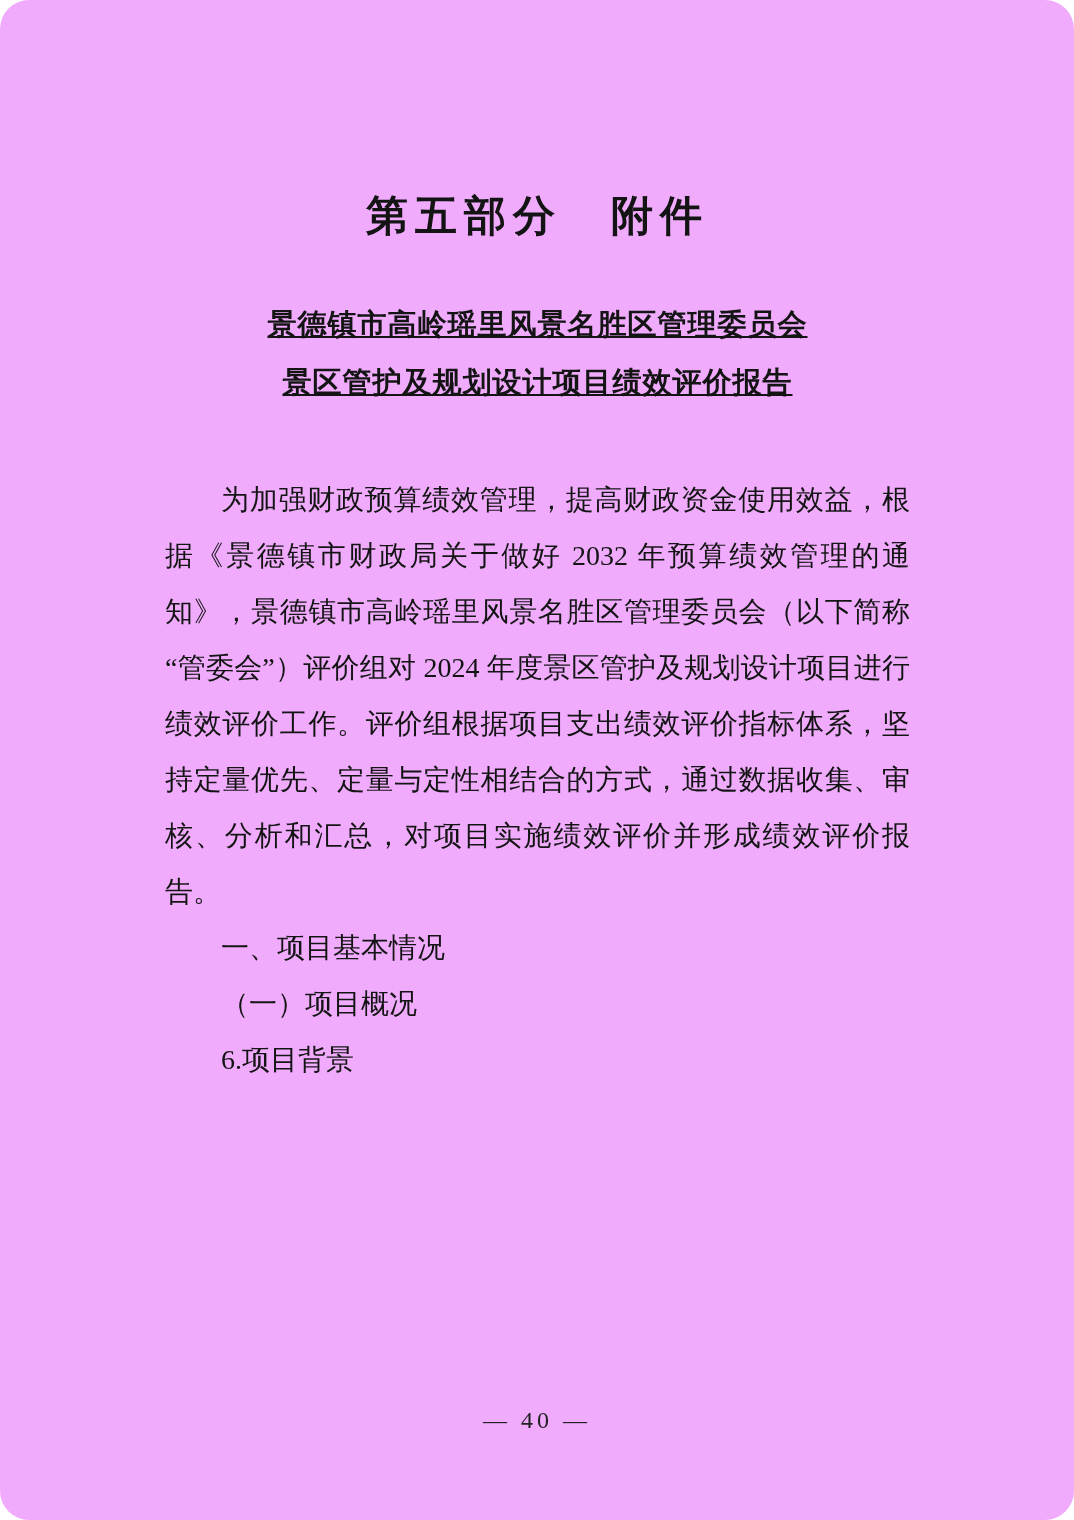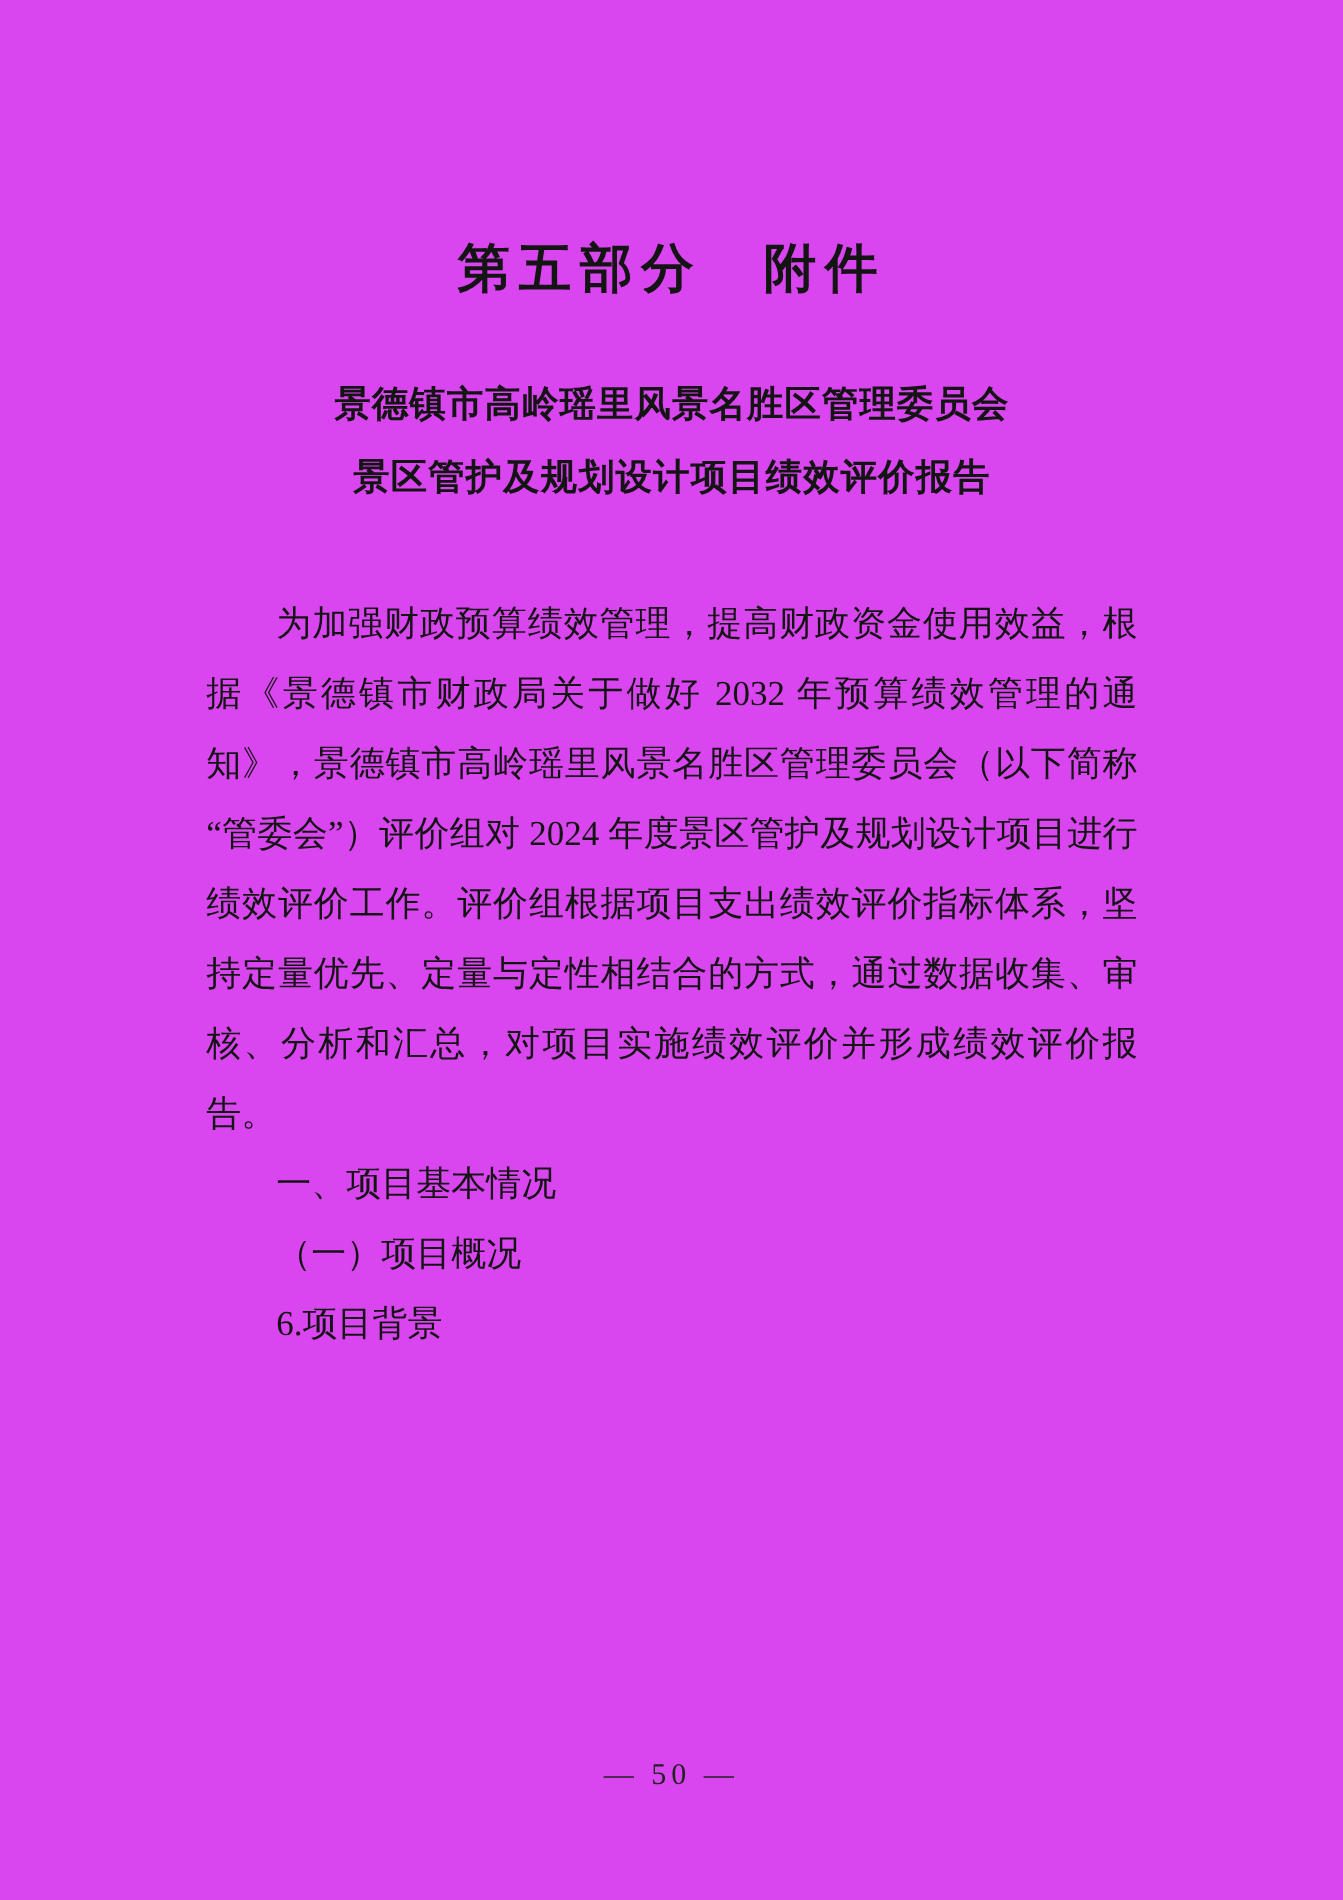--- a/index.html
+++ b/index.html
@@ -4,24 +4,25 @@
 <style>
   html, body {
     margin: 0;
     padding: 0;
     background: #ffffff;
   }
   .page {
     position: relative;
     width: 1074px;
     height: 1520px;
-    background: #d946ef;
+    background: #f0abfc;
     color: #141414;
     font-family: "Liberation Serif", serif;
     overflow: hidden;
+    border-radius: 29px;
   }
   .content {
     margin: 0 164px 0 165px; 
   }
   .doc-title {
     margin: 186px 0 0 0;
     text-align: center;
     font-size: 42px;
     line-height: 60px;
     font-weight: bold;
@@ -31,20 +32,21 @@
   .doc-subtitle {
     margin: 49px 0 0 0;
     text-align: center;
     font-size: 29px;
     line-height: 58px;
     font-weight: bold;
     letter-spacing: 1px;
   }
   .doc-subtitle .sub-line {
     display: block;
+    text-decoration: underline;
   }
   .body-text {
     margin-top: 61px;
     font-size: 28px;
     line-height: 56px;
     text-align: justify;
     text-justify: inter-ideograph;
   }
   .body-text p {
     margin: 0;
@@ -78,14 +80,14 @@
 
     <div class="body-text">
       <p>为加强财政预算绩效管理，提高财政资金使用效益，根据《景德镇市财政局关于做好 2032 年预算绩效管理的通知》，景德镇市高岭瑶里风景名胜区管理委员会（以下简称“管委会”）评价组对 2024 年度景区管护及规划设计项目进行绩效评价工作。评价组根据项目支出绩效评价指标体系，坚持定量优先、定量与定性相结合的方式，通过数据收集、审核、分析和汇总，对项目实施绩效评价并形成绩效评价报告。</p>
       <p>一、项目基本情况</p>
       <p>（一）项目概况</p>
       <p>6.项目背景</p>
     </div>
 
   </div>
 
-  <div class="page-footer">—  50  —</div>
+  <div class="page-footer">—  40  —</div>
 </div>
 
 </body></html>

